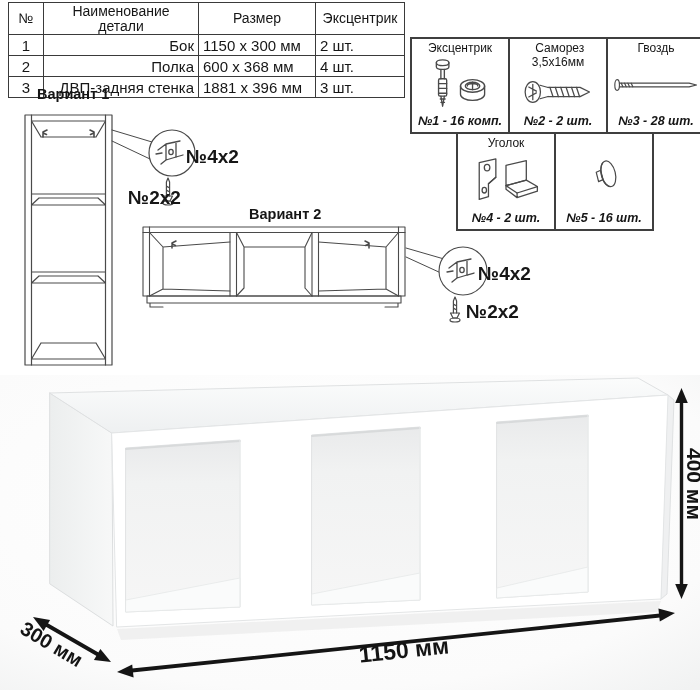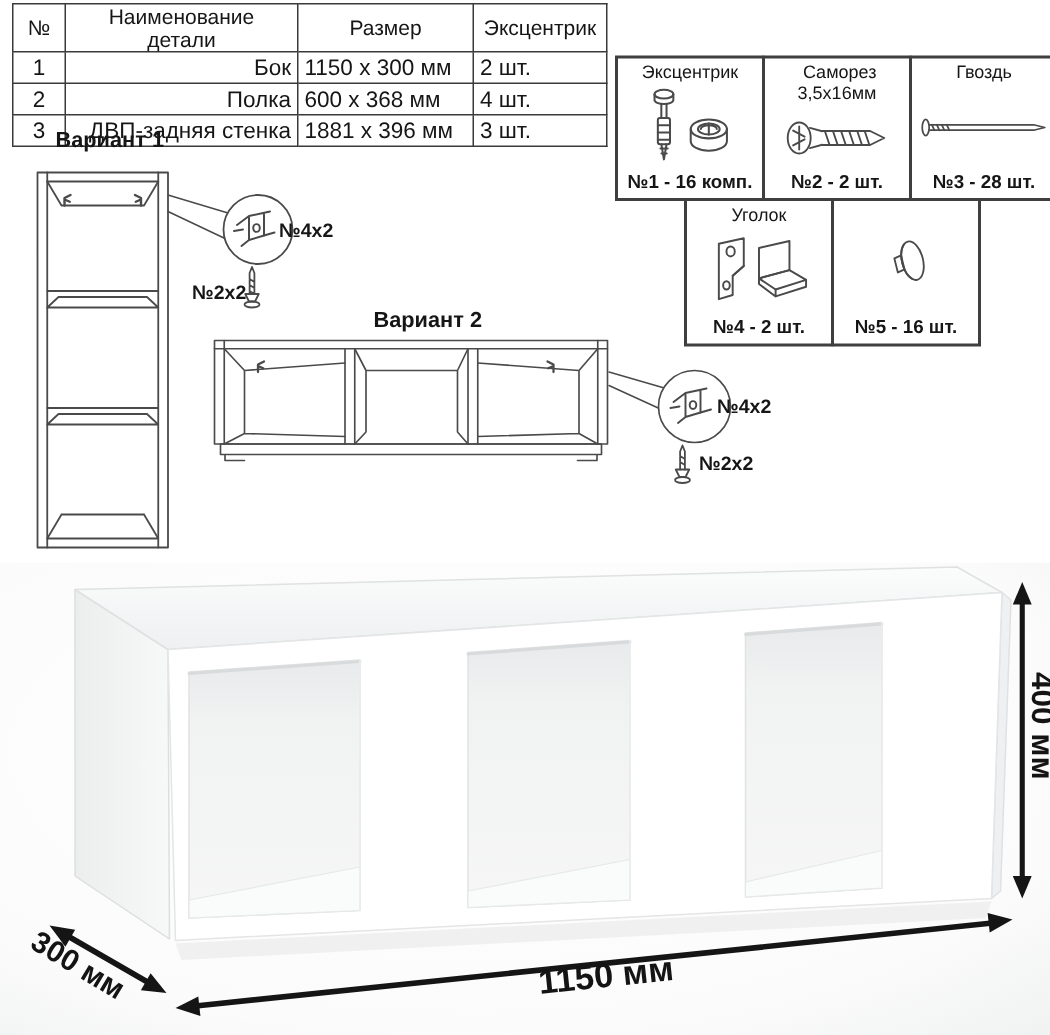--- a/index.html
+++ b/index.html
@@ -19,28 +19,28 @@
   
   .hw{position:absolute;left:410px;top:37px;}
   .hw-row{display:flex;}
   .hw-row2{margin-left:46px;margin-top:-2px;}
   .hw-cell{width:92px;height:86px;border:2px solid #3f3f3f;margin-left:-2px;background:#fff;
            display:flex;flex-direction:column;justify-content:space-between;align-items:center;
            padding:3px 2px 4px 2px;}
   .hw-cell:first-child{margin-left:0;}
   .hw-row2 .hw-cell{height:88px;}
   .hw-title{font-size:12px;font-weight:400;text-align:right;line-height:1.15;}
-  .hw-count{font-size:12.5px;font-weight:700;text-align:center;white-space:nowrap;}
+  .hw-count{font-size:12.5px;font-weight:700;text-align:center;white-space:nowrap;font-style:italic;}
   .hw-icon{flex:1;display:flex;align-items:center;justify-content:center;}
   .hw-icon svg{stroke:#4a4a4a;fill:none;stroke-width:1.4;stroke-linejoin:round;stroke-linecap:round;}
 
   
   .lbl{position:absolute;font-weight:700;white-space:nowrap;}
   .variant-title{font-size:14.5px;}
-  .callout-lbl{font-size:13px;}
+  .callout-lbl{font-size:19px;}
   .dim-lbl{color:#141414;}
 
   svg.art{position:absolute;stroke-linecap:round;stroke-linejoin:round;}
 </style>
 </head>
 <body>
 
 <div class="sheet">
 
   <table class="parts-table">

